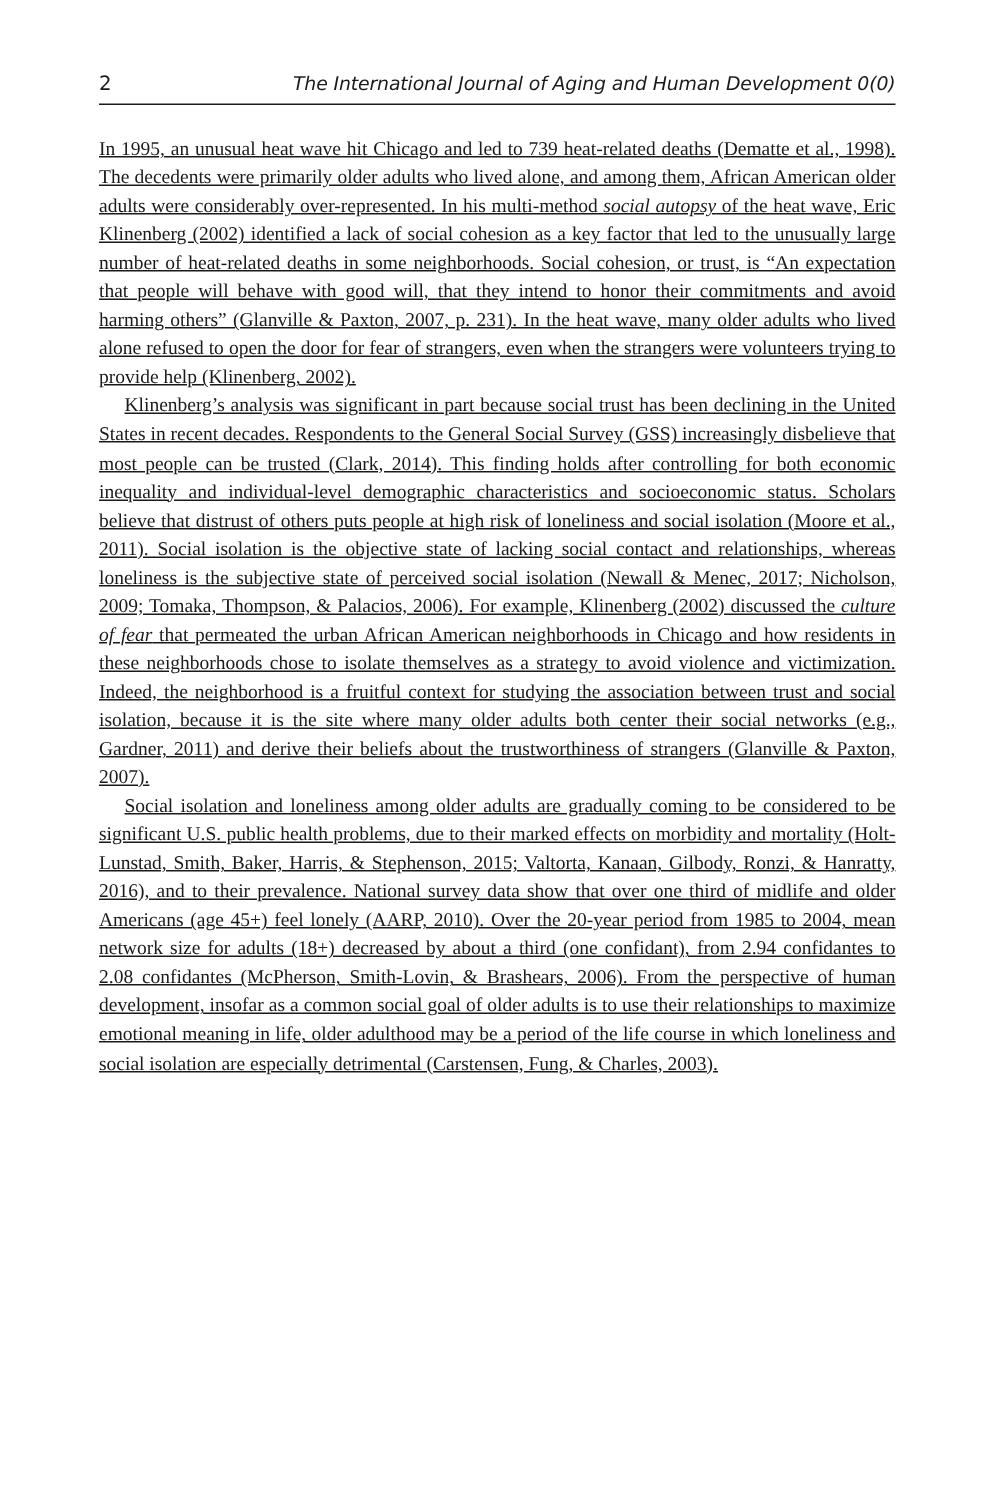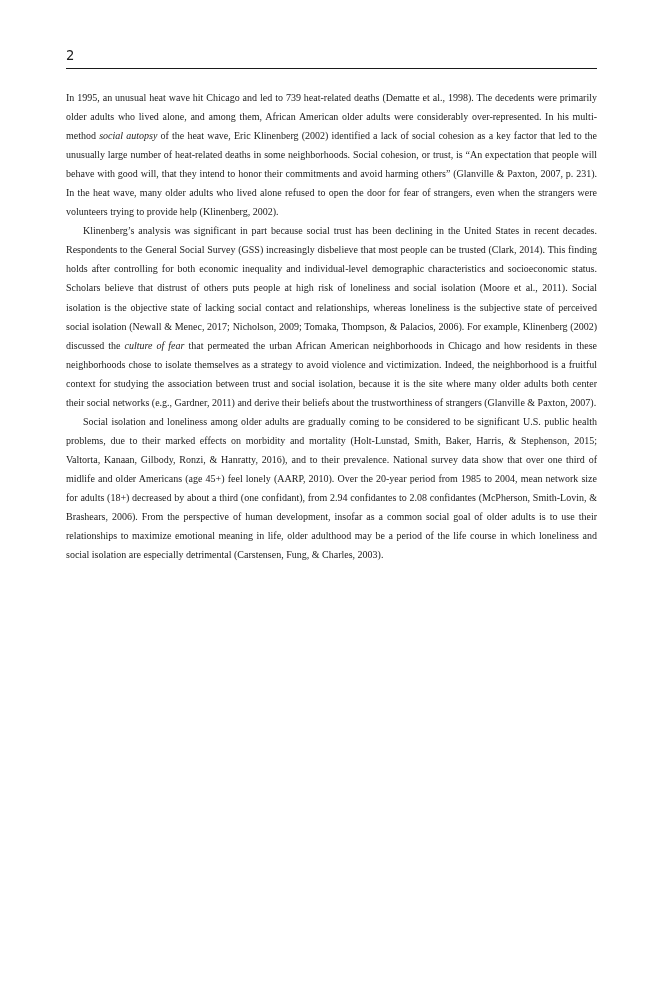--- a/index.html
+++ b/index.html
@@ -31,41 +31,43 @@
       border-bottom: 1.3px solid #1a1a1a;
       letter-spacing: -0.1px;
     }
     .running-head .journal {
       font-style: italic;
       font-size: 12.6px;
     }
     .body-text {
       margin-top: 19px;
       font-family: "Liberation Serif", serif;
-      font-size: 10px;
+      font-size: 13px;
       line-height: 19.05px;
       text-align: justify;
       hyphens: manual;
+      text-decoration: underline;
     }
     .body-text p {
       margin: 0;
     }
     .body-text p.indent {
       text-indent: 17px;
     }
     .body-text em {
       font-style: italic;
     }
   </style>
 </head>
 <body>
 
 <div class="page">
   <div class="running-head">
     <span class="page-num">2</span>
+    <span class="journal">The International Journal of Aging and Human Development 0(0)</span>
   </div>
 
   <div class="body-text">
     <p>
       <span>In 1995, an unusual heat wave hit Chicago and led to 739 heat-related deaths (Dematte et al., 1998). The decedents were primarily older adults who lived alone, and among them, African American older adults were considerably over-represented. In his multi-method </span><em>social autopsy</em><span> of the heat wave, Eric Klinenberg (2002) identified a lack of social cohesion as a key factor that led to the unusually large number of heat-related deaths in some neighborhoods. Social cohesion, or trust, is “An expectation that people will behave with good will, that they intend to honor their commitments and avoid harming others” (Glanville &amp; Paxton, 2007, p. 231). In the heat wave, many older adults who lived alone refused to open the door for fear of strangers, even when the stran­gers were volunteers trying to provide help (Klinenberg, 2002).</span>
     </p>
     <p class="indent">
       <span>Klinenberg’s analysis was significant in part because social trust has been declining in the United States in recent decades. Respondents to the General Social Survey (GSS) increasingly disbelieve that most people can be trusted (Clark, 2014). This finding holds after controlling for both economic inequality and individual-level demographic characteristics and socioeconomic status. Scholars believe that distrust of others puts people at high risk of loneliness and social isolation (Moore et al., 2011). Social isolation is the objective state of lacking social contact and relationships, whereas loneliness is the subjective state of perceived social isolation (Newall &amp; Menec, 2017; Nicholson, 2009; Tomaka, Thompson, &amp; Palacios, 2006). For example, Klinenberg (2002) discussed the </span><em>culture of fear</em><span> that permeated the urban African American neighborhoods in Chicago and how residents in these neighborhoods chose to isolate themselves as a strategy to avoid violence and victimization. Indeed, the neighborhood is a fruitful context for studying the association between trust and social isolation, because it is the site where many older adults both center their social networks (e.g., Gardner, 2011) and derive their beliefs about the trustworthiness of stran­gers (Glanville &amp; Paxton, 2007).</span>
     </p>
     <p class="indent">

